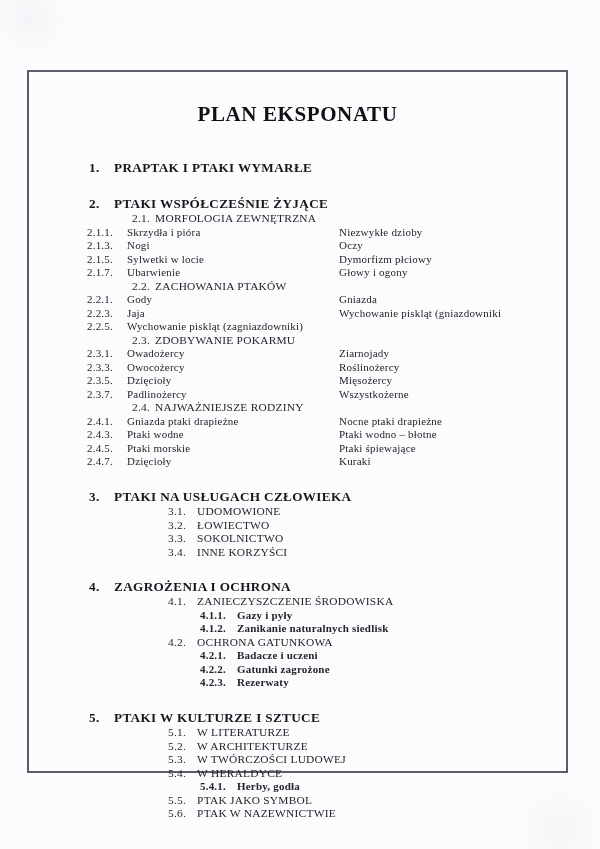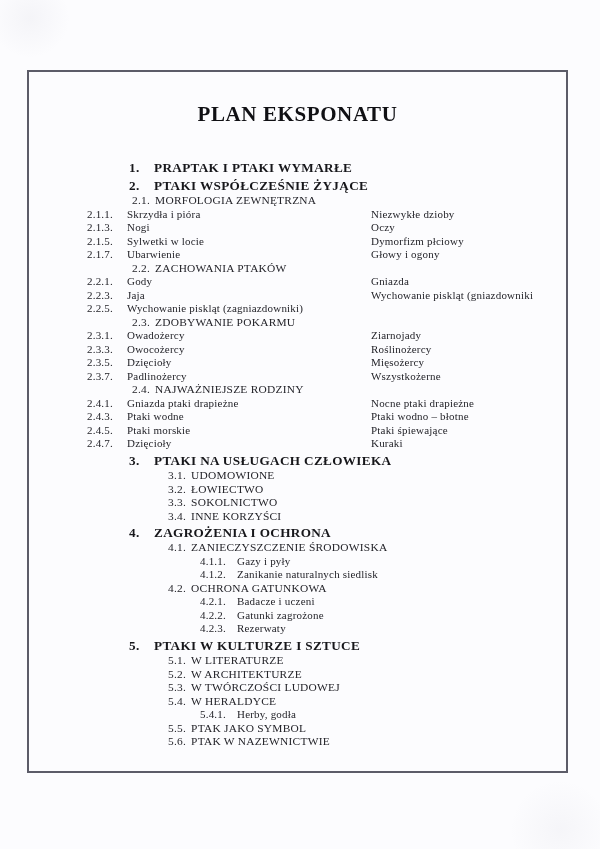--- a/index.html
+++ b/index.html
@@ -37,38 +37,38 @@
   .row{
     position:relative;
     white-space:nowrap;
     font-size:11px;
     line-height:13.5px;
     letter-spacing:.2px;
     color:var(--ink);
   }
   .row .num{display:inline-block;}
   .h1{
-    margin-top:2px;
-    padding-left:100px;
+    margin-top:20px;
+    padding-left:60px;
     font-size:13.2px;
     font-weight:bold;
     line-height:16.2px;
     letter-spacing:.35px;
     color:#17171b;
   }
   .h1 .num{width:25px;}
   .s2cap{padding-left:71px;font-size:11.4px;letter-spacing:.25px;}
   .s2cap .num{margin-right:5px;margin-left:32px;}
   .s345{padding-left:139px;font-size:11.4px;letter-spacing:.25px;}
-  .s345 .num{margin-right:5px;text-align:center;}
+  .s345 .num{margin-right:11px;text-align:center;}
   .item2{padding-left:58px;}
   .item2 .num{width:40px;}
-  .item45{padding-left:171px;}
+  .item45{padding-left:171px;font-weight:bold;}
   .item45 .num{width:37px;}
-  .right{position:absolute;left:342px;top:0;}
+  .right{position:absolute;left:310px;top:0;}
   .right.b{font-weight:normal;}
 </style>
 </head>
 <body>
 
 <div class="page">
   <div class="frame">
     <div class="title">PLAN EKSPONATU</div>
     <div class="outline">
         <div class="row h1"><span class="num">1.</span><span class="txt">PRAPTAK I PTAKI WYMARŁE</span></div>

